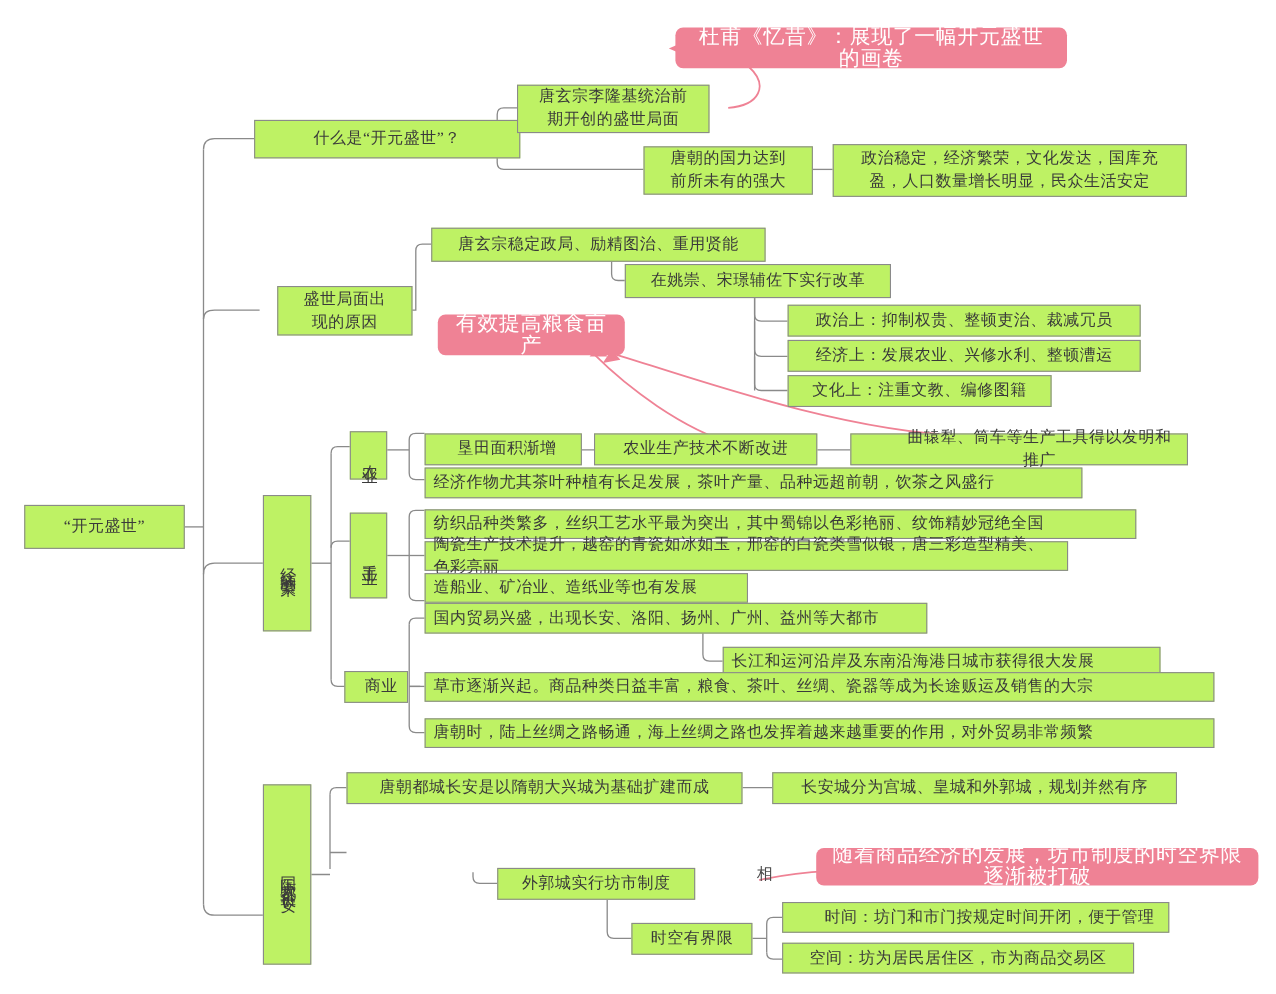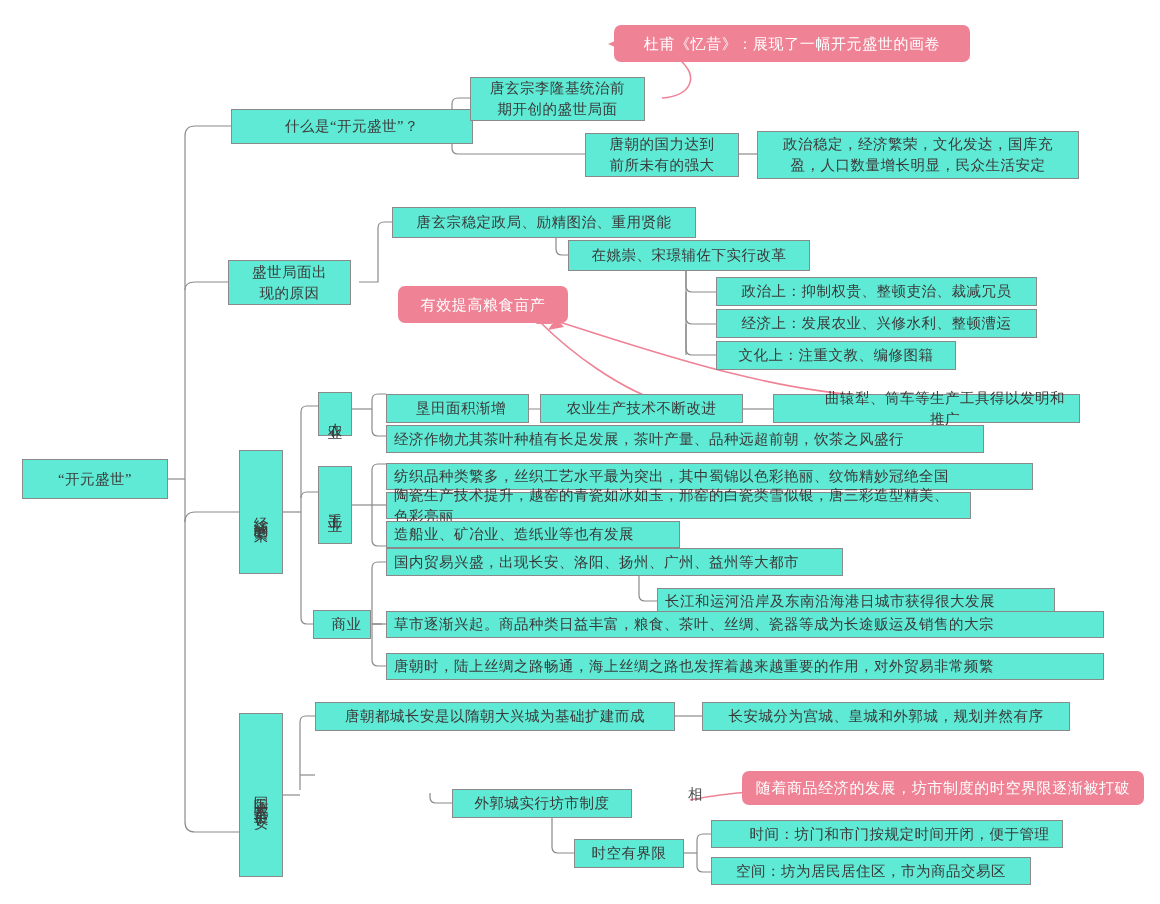--- a/index.html
+++ b/index.html
@@ -9,21 +9,21 @@
     font-family:"Liberation Serif","DejaVu Serif",serif;
     overflow:hidden;
     position:relative;
   }
   #canvas{position:absolute;left:0;top:0;width:1160px;height:904px;}
   svg.links{position:absolute;left:0;top:0;width:1160px;height:904px;pointer-events:none;}
   .node{
     position:absolute;
     box-sizing:border-box;
     border:1px solid #8a8a8a;
-    background:#5eead4;
+    background:#bef264;
     color:#3a3a3a;
     font-size:14.5px;
     line-height:21px;
     letter-spacing:0.5px;
     display:flex;
     align-items:center;
     justify-content:center;
     text-align:center;
     padding:2px 7px;
     white-space:pre-line;
@@ -35,21 +35,21 @@
     letter-spacing:3px;
     line-height:20px;
     white-space:normal;
   }
   .callout{
     position:absolute;
     box-sizing:border-box;
     background:#ef8295;
     color:#ffffff;
     border-radius:7px;
-    font-size:15px;
+    font-size:19px;
     line-height:20px;
     letter-spacing:0.6px;
     display:flex;align-items:center;justify-content:center;
     text-align:center;
     padding:3px 12px;
     border:none;
   }
   .ghost{
     position:absolute;
     color:#4a4a4a;
@@ -169,21 +169,21 @@
   <div class="node" style="left:585px;top:133px;width:154px;height:44px;">
     <span>唐朝的国力达到
 前所未有的强大</span>
   </div>
 
   <div class="node" style="left:757px;top:131px;width:322px;height:48px;">
     <span>政治稳定，经济繁荣，文化发达，国库充
 盈，人口数量增长明显，民众生活安定</span>
   </div>
 
-  <div class="node" style="left:228px;top:260px;width:123px;height:45px;">
+  <div class="node" style="left:252px;top:260px;width:123px;height:45px;">
     <span>盛世局面出
 现的原因</span>
   </div>
 
   <div class="node" style="left:392px;top:207px;width:304px;height:31px;">
     <span>唐玄宗稳定政局、励精图治、重用贤能</span>
   </div>
 
   <div class="node" style="left:568px;top:240px;width:242px;height:31px;">
     <span>在姚崇、宋璟辅佐下实行改革</span>

